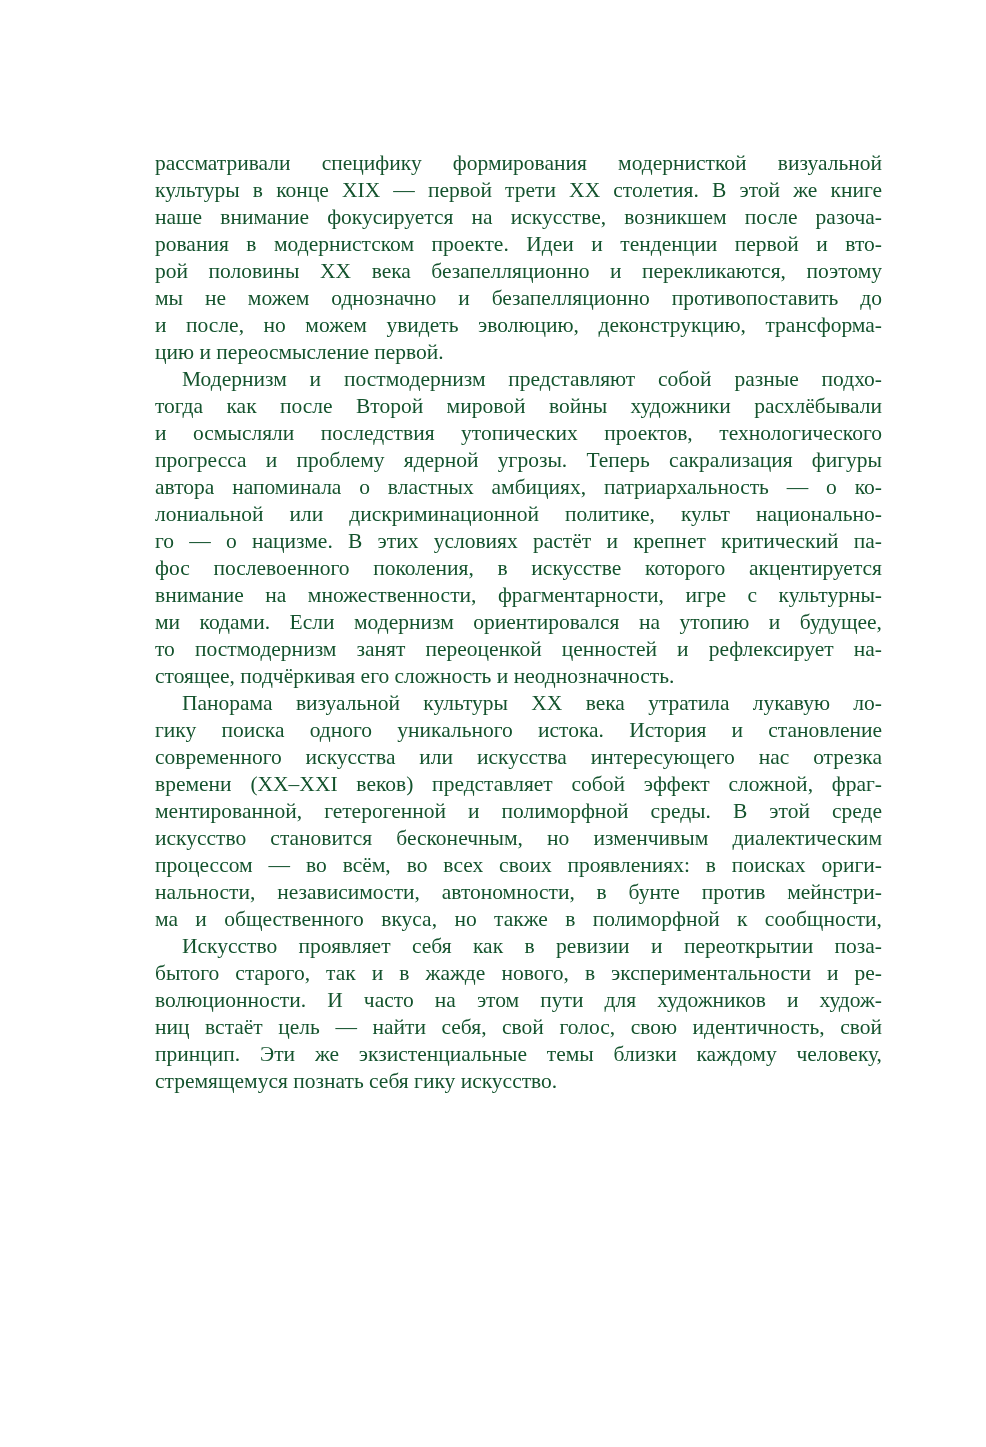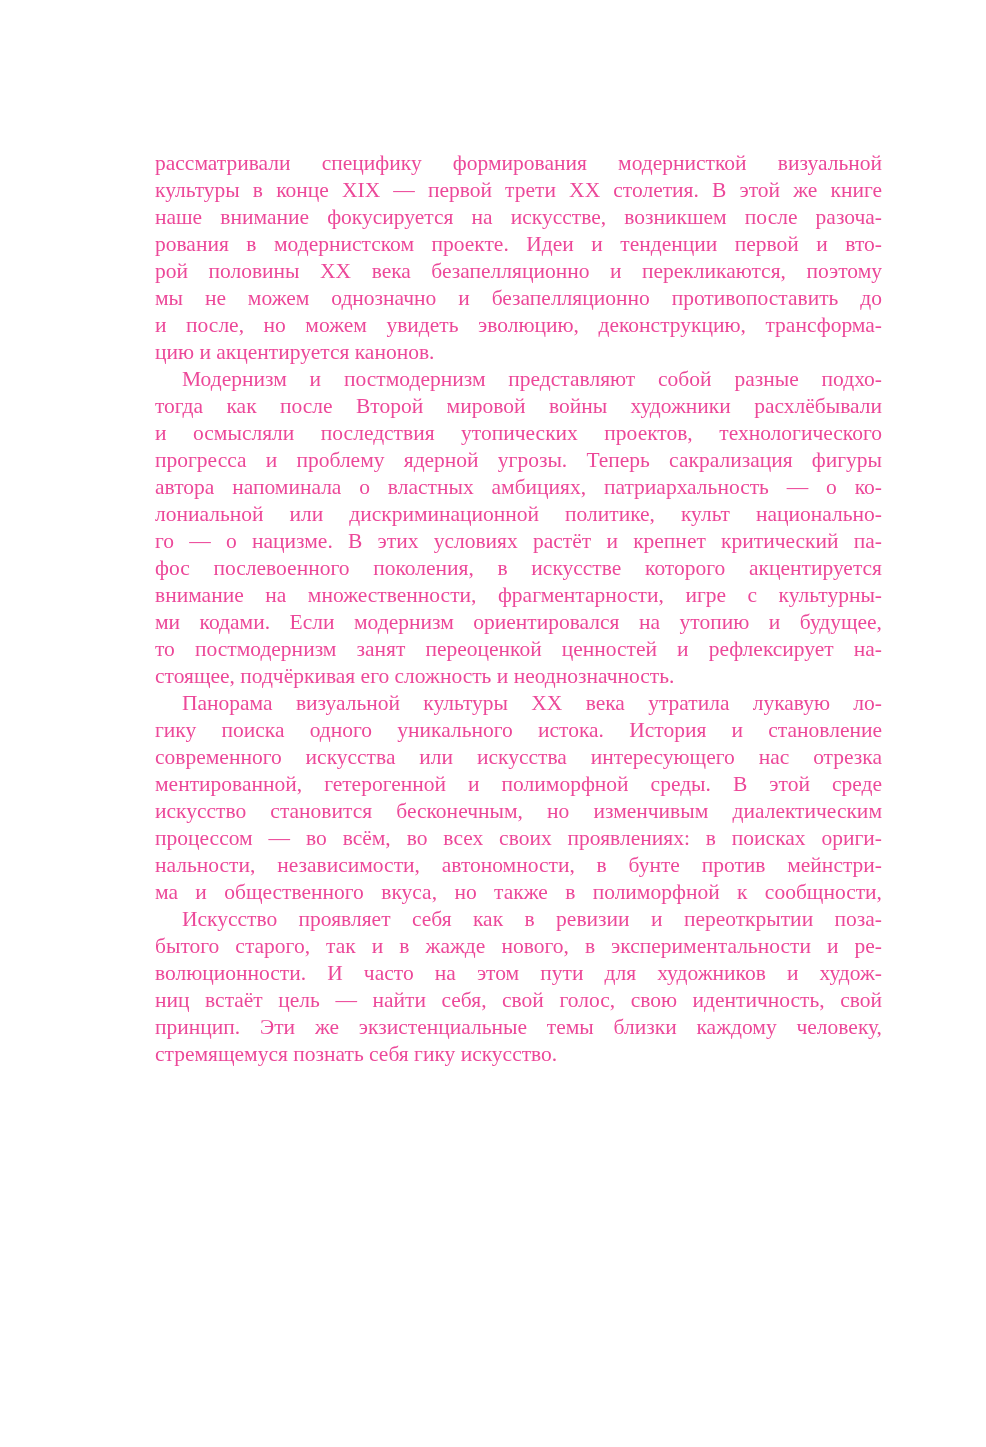--- a/index.html
+++ b/index.html
@@ -41,50 +41,51 @@
     text-align-last: left;
   }
   .line.indent {
     text-indent: 27px;
     font-family: Liberation Serif, serif;
   }
 </style>
 </head>
 <body>
 
-<div class="page" style="background: rgb(255, 255, 255); color: #ec4899;">
+<div class="page" style="background: rgb(255, 255, 255); color: #14532d;">
   <div class="text-block">
       <div class="para">
         <div class="line">рассматривали специфику формирования модернисткой визуальной</div>
         <div class="line">культуры в конце XIX — первой трети XX столетия. В этой же книге</div>
         <div class="line">наше внимание фокусируется на искусстве, возникшем после разоча-</div>
         <div class="line">рования в модернистском проекте. Идеи и тенденции первой и вто-</div>
         <div class="line">рой половины XX века безапелляционно и перекликаются, поэтому</div>
         <div class="line">мы не можем однозначно и безапелляционно противопоставить до</div>
         <div class="line">и после, но можем увидеть эволюцию, деконструкцию, трансформа-</div>
-        <div class="line last">цию и акцентируется канонов.</div>
+        <div class="line last">цию и переосмысление первой.</div>
       </div>
       <div class="para">
         <div class="line indent">Модернизм и постмодернизм представляют собой разные подхо-</div>
         <div class="line">тогда как после Второй мировой войны художники расхлёбывали</div>
         <div class="line">и осмысляли последствия утопических проектов, технологического</div>
         <div class="line">прогресса и проблему ядерной угрозы. Теперь сакрализация фигуры</div>
         <div class="line">автора напоминала о властных амбициях, патриархальность — о ко-</div>
         <div class="line">лониальной или дискриминационной политике, культ национально-</div>
         <div class="line">го — о нацизме. В этих условиях растёт и крепнет критический па-</div>
         <div class="line">фос послевоенного поколения, в искусстве которого акцентируется</div>
         <div class="line">внимание на множественности, фрагментарности, игре с культурны-</div>
         <div class="line">ми кодами. Если модернизм ориентировался на утопию и будущее,</div>
         <div class="line">то постмодернизм занят переоценкой ценностей и рефлексирует на-</div>
         <div class="line last">стоящее, подчёркивая его сложность и неоднозначность.</div>
       </div>
       <div class="para">
         <div class="line indent">Панорама визуальной культуры XX века утратила лукавую ло-</div>
         <div class="line">гику поиска одного уникального истока. История и становление</div>
         <div class="line">современного искусства или искусства интересующего нас отрезка</div>
+        <div class="line">времени (XX–XXI веков) представляет собой эффект сложной, фраг-</div>
         <div class="line">ментированной, гетерогенной и полиморфной среды. В этой среде</div>
         <div class="line">искусство становится бесконечным, но изменчивым диалектическим</div>
         <div class="line">процессом — во всём, во всех своих проявлениях: в поисках ориги-</div>
         <div class="line">нальности, независимости, автономности, в бунте против мейнстри-</div>
         <div class="line">ма и общественного вкуса, но также в полиморфной к сообщности,</div>
       </div>
       <div class="para">
         <div class="line indent">Искусство проявляет себя как в ревизии и переоткрытии поза-</div>
         <div class="line">бытого старого, так и в жажде нового, в экспериментальности и ре-</div>
         <div class="line">волюционности. И часто на этом пути для художников и худож-</div>

